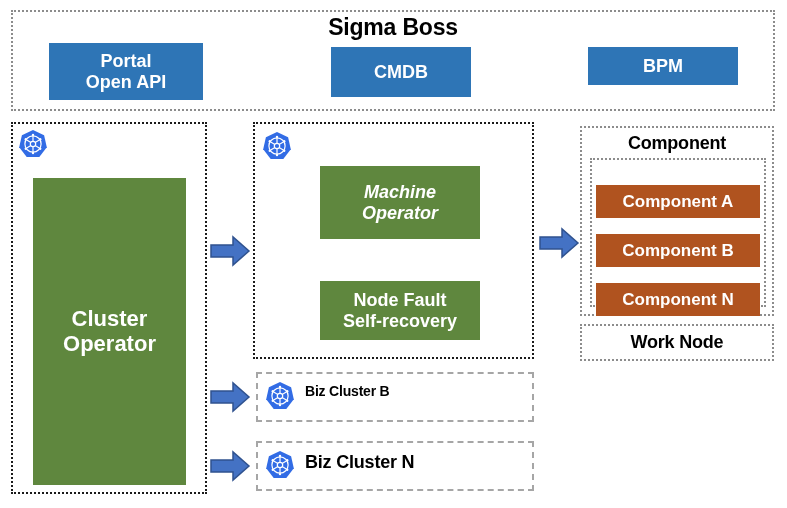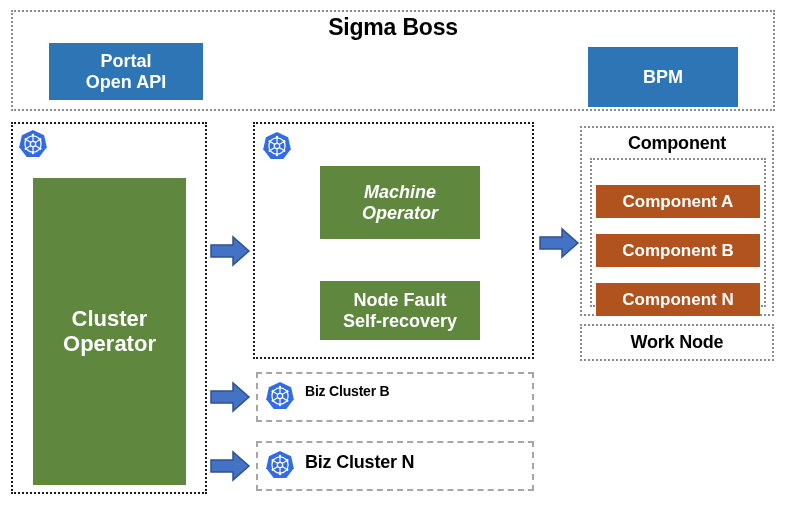--- a/index.html
+++ b/index.html
@@ -80,22 +80,23 @@
 
 <div id="canvas">
 
   <div class="dotted-box" style="left:11px; top:10px; width:764px; height:101px;"></div>
 
   <div class="heading" style="left:11px; top:14px; width:764px; font-size:23px;">Sigma Boss</div>
 
   <div class="chip blue" style="left:49px; top:43px; width:154px; height:57px; font-size:18px;">Portal
 Open API</div>
 
-
-  <div class="chip blue" style="left:588px; top:47px; width:150px; height:60px; font-size:18px;">BPM</div>
+  <div class="chip blue" style="left:331px; top:47px; width:140px; height:50px; font-size:18px;">CMDB</div>
+
+  <div class="chip blue" style="left:588px; top:47px; width:150px; height:38px; font-size:18px;">BPM</div>
 
   <div class="dotted-box dark" style="left:11px; top:122px; width:196px; height:372px;"></div>
 
   <div class="k8s-icon" style="left:18px; top:129px;">
     <svg viewBox="0 0 100 100" xmlns="http://www.w3.org/2000/svg">
       <polygon points="50,3 87,21 96,61 71,93 29,93 4,61 13,21" fill="#326CE5"></polygon>
       <g fill="none" stroke="#ffffff" stroke-width="4">
         <circle cx="50" cy="50" r="27"></circle>
         <circle cx="50" cy="50" r="9"></circle>
         <line x1="50" y1="23" x2="50" y2="41"></line>

